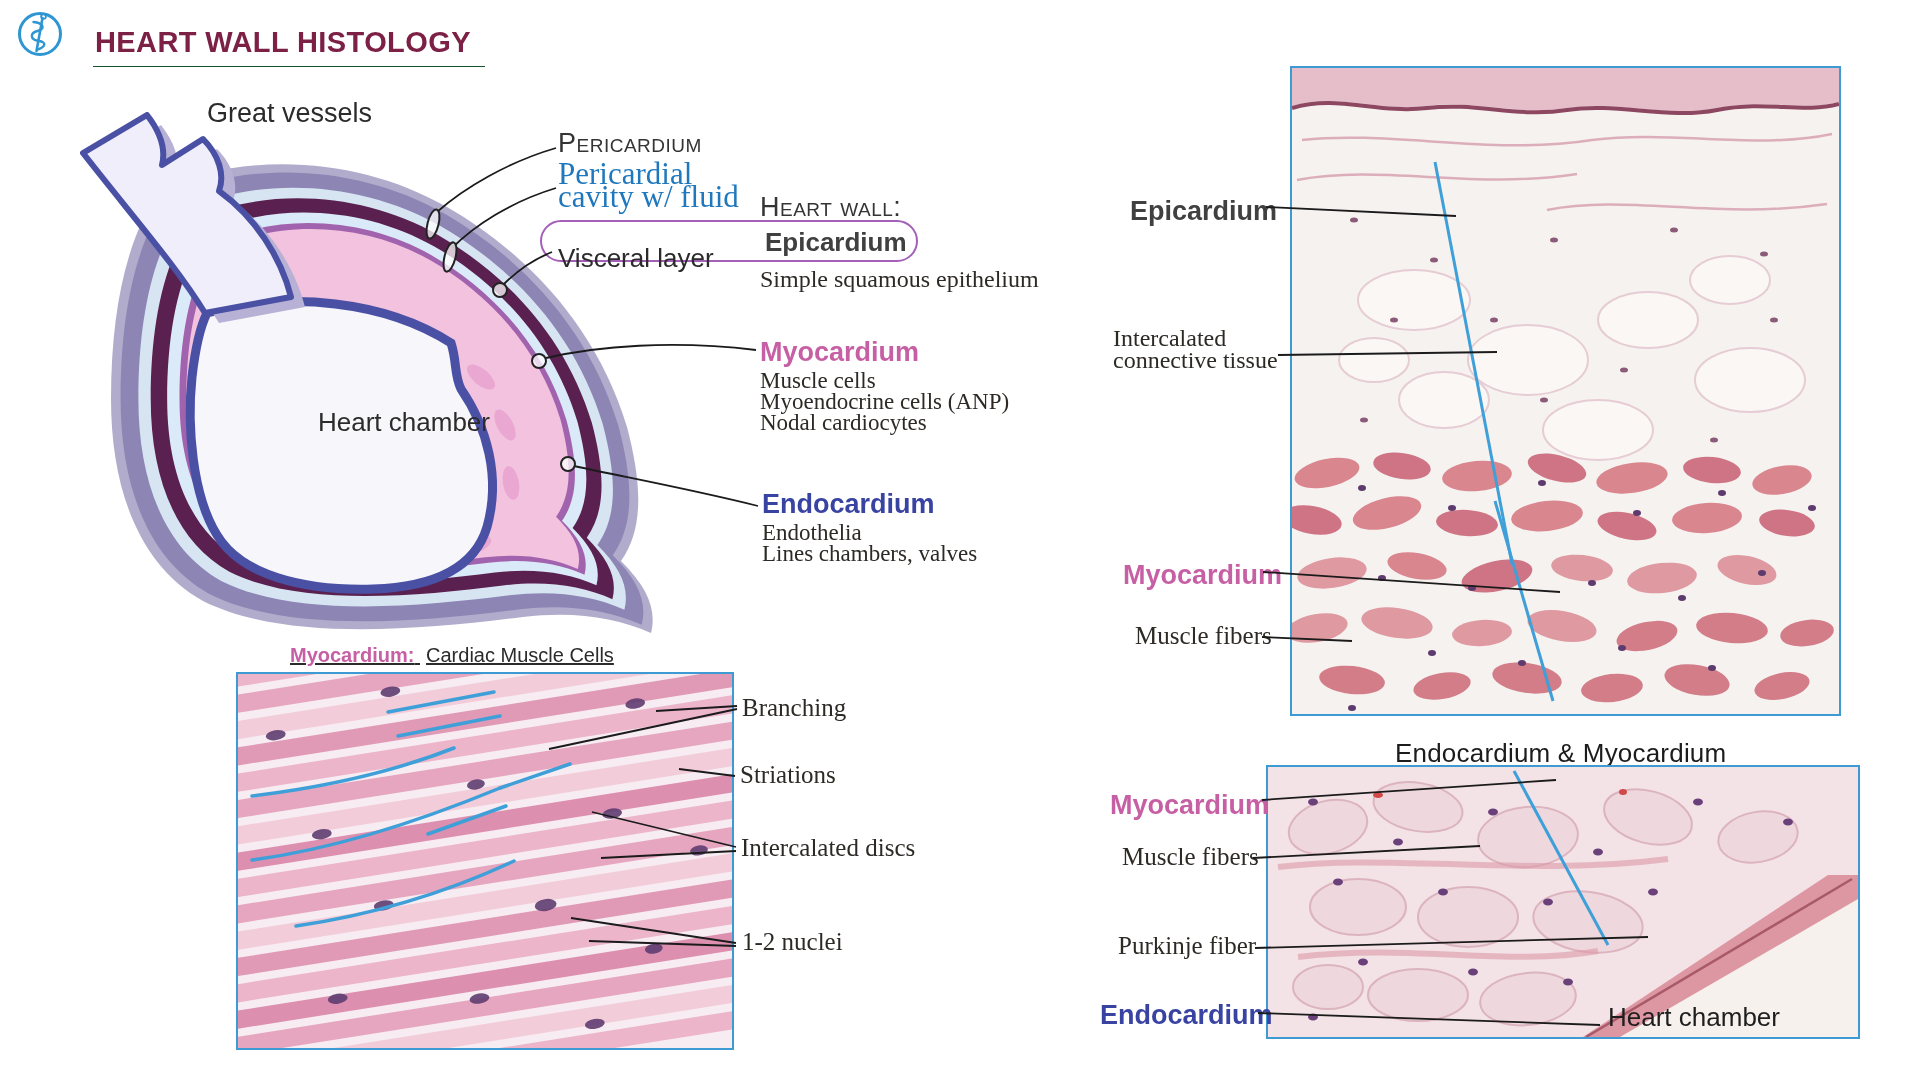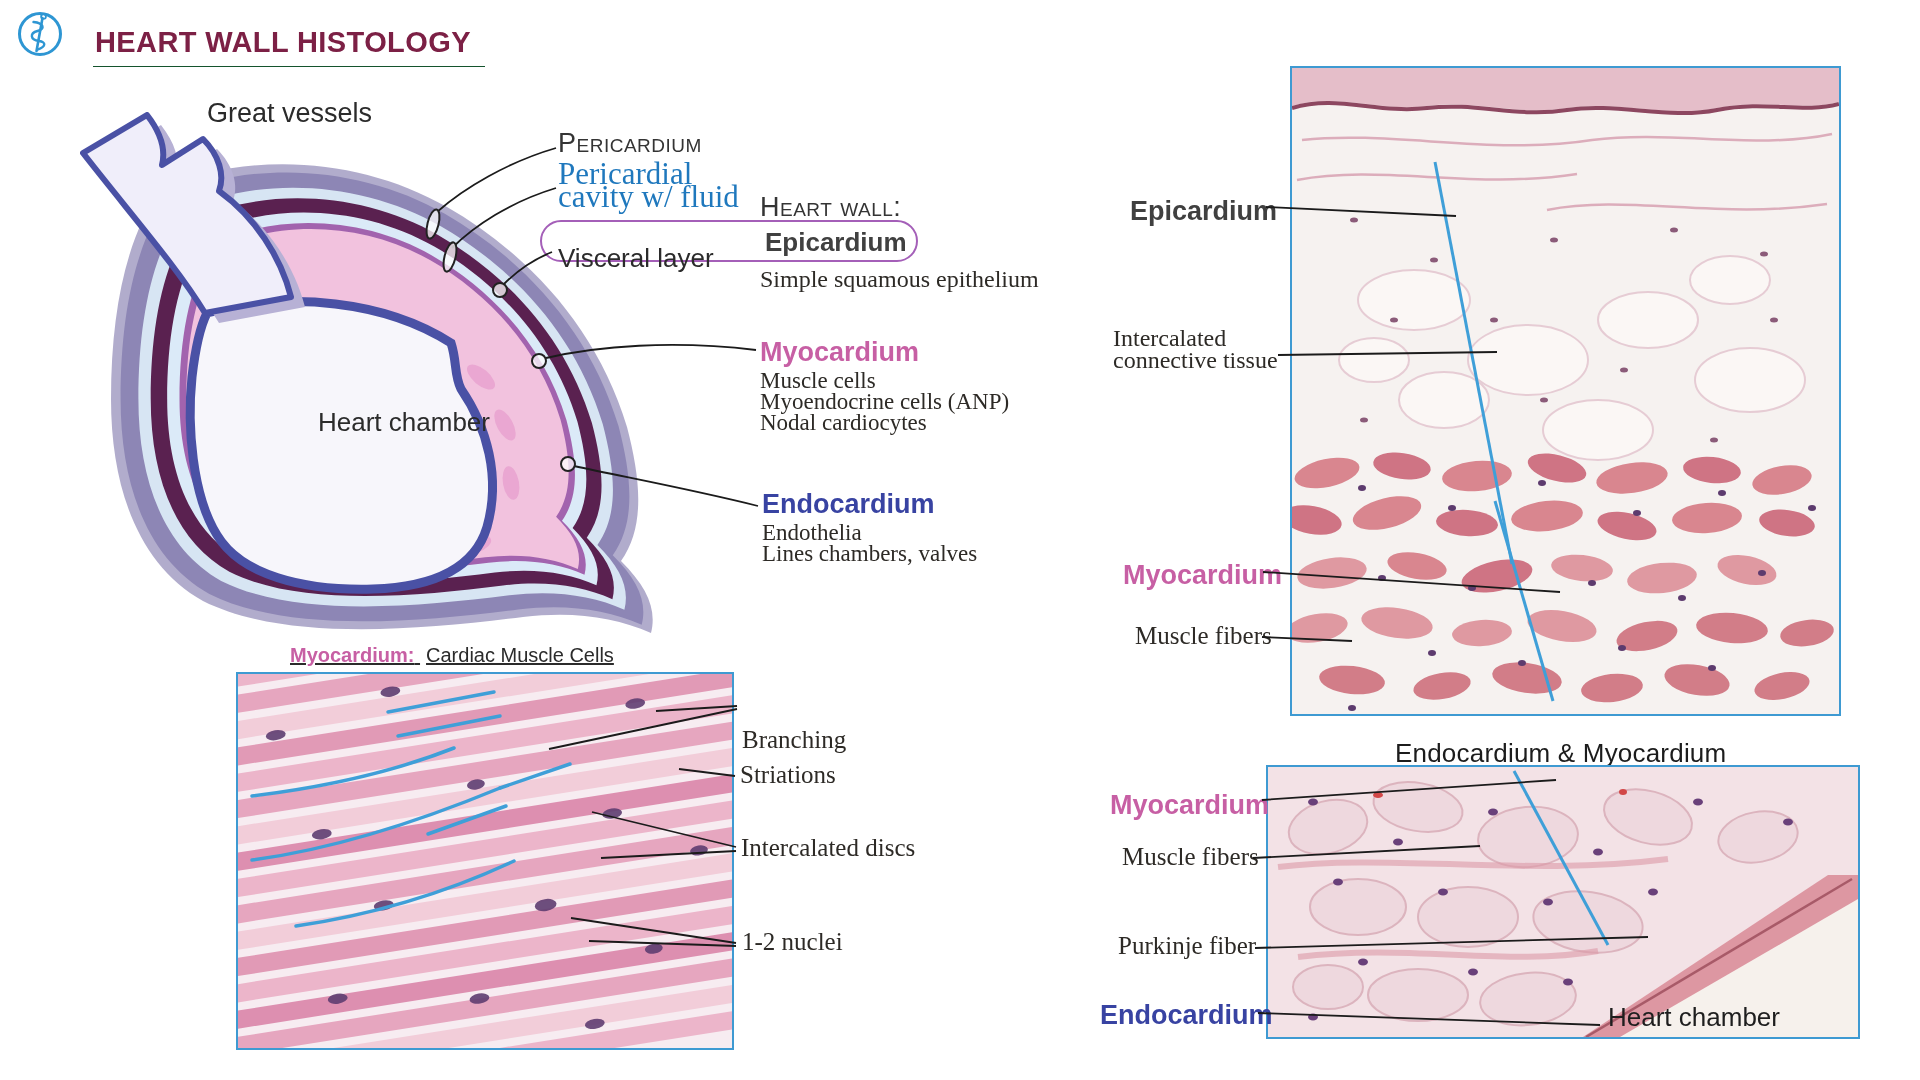--- a/index.html
+++ b/index.html
@@ -177,21 +177,21 @@
         <path d="M160,62 L262,42"></path>
         <path d="M14,122 C80,114 150,100 216,74"></path>
         <path d="M14,186 C90,176 170,152 262,114"></path>
         <path d="M262,114 L332,90"></path>
         <path d="M190,160 L268,132"></path>
         <path d="M58,252 C140,240 212,217 276,187"></path>
       </g>
     </svg>
   </div>
 
-  <div class="abs serif lblserif" style="left:742px;top:696px;margin-top:32px;">Branching</div>
+  <div class="abs serif lblserif" style="left:742px;top:696px;">Branching</div>
   <div class="abs serif lblserif" style="left:740px;top:763px;">Striations</div>
   <div class="abs serif lblserif" style="left:741px;top:836px;">Intercalated discs</div>
   <div class="abs serif lblserif" style="left:742px;top:930px;">1-2 nuclei</div>
 
   <div class="abs panel" style="left:1290px;top:66px;width:551px;height:650px;">
     <svg width="547" height="646" viewBox="0 0 547 646">
       <rect width="547" height="646" fill="#f6f2f0"></rect>
       <path d="M0,38 C45,24 85,44 135,38 C185,32 225,48 275,40 C325,32 375,50 425,40 C475,30 510,44 547,34 L547,0 L0,0 Z" fill="#e5bec9"></path>
       <path d="M0,40 C45,26 85,46 135,40 C185,34 225,50 275,42 C325,34 375,52 425,42 C475,32 510,46 547,36" stroke="#8d4760" stroke-width="4" fill="none"></path>
       <g stroke="#dcadbb" stroke-width="2.5" fill="none">

